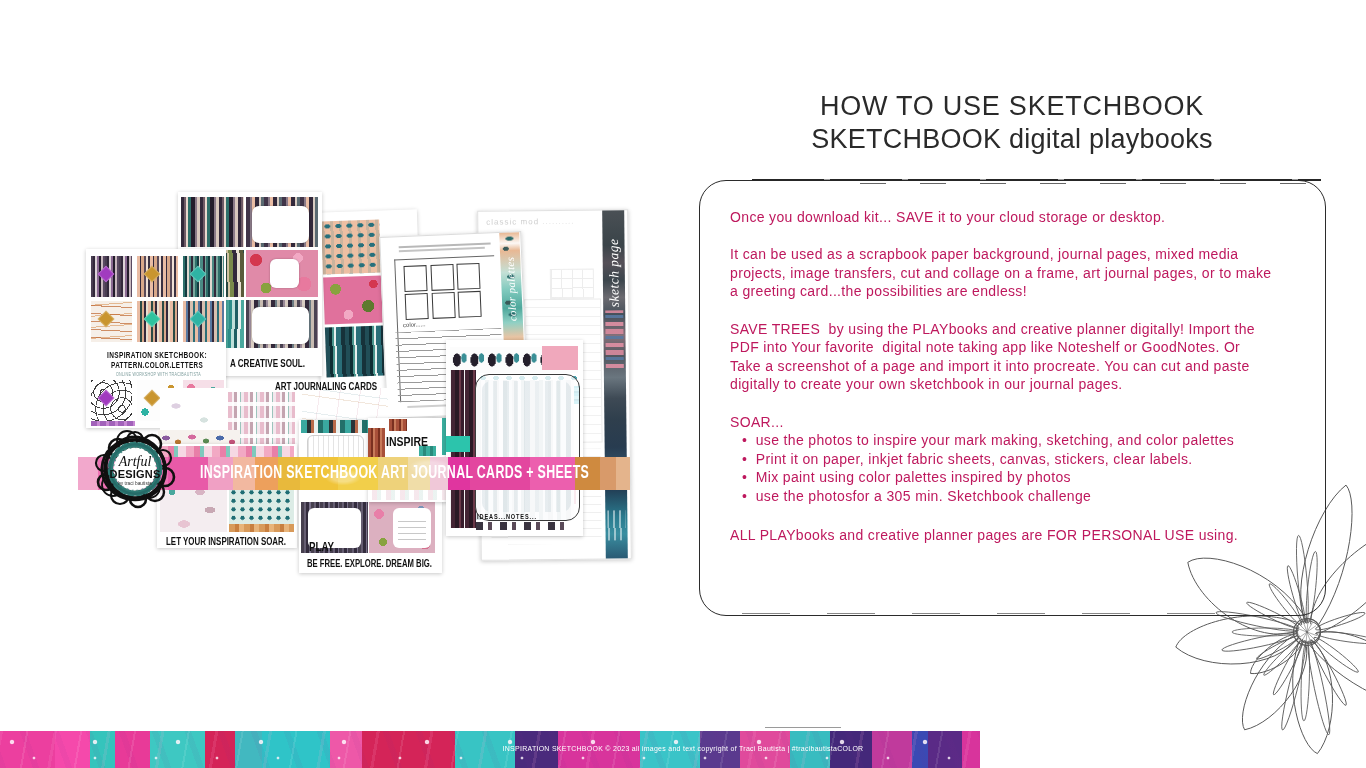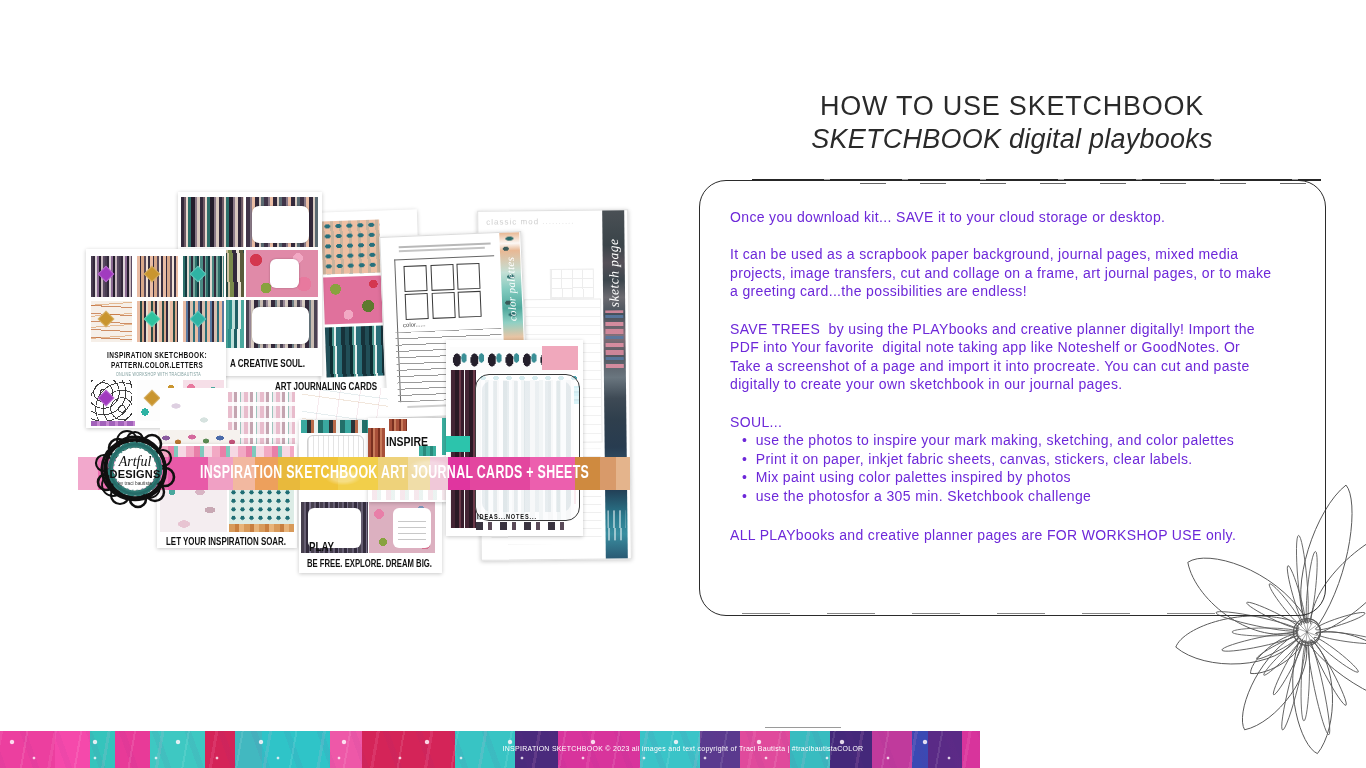--- a/index.html
+++ b/index.html
@@ -10,21 +10,21 @@
   .cap{position:absolute;font-weight:bold;color:#111;white-space:nowrap;}
   .sq{width:41px;height:41px;}
   .dia{position:absolute;width:12px;height:12px;transform:rotate(45deg);box-shadow:inset 0 0 0 1px rgba(255,255,255,0.25);}
 </style>
 </head>
 <body>
 <div id="page">
 
   <div class="abs" id="title" style="left:662px;top:90px;width:700px;text-align:center;font-size:27px;line-height:33px;color:#2a2a2a;">
     <div style="letter-spacing:0.75px;">HOW TO USE SKETCHBOOK</div>
-    <div style="letter-spacing:0.25px;font-style:italic;">SKETCHBOOK digital playbooks</div>
+    <div style="letter-spacing:0.25px;">SKETCHBOOK digital playbooks</div>
   </div>
 
   <svg class="abs" id="flower" width="266" height="348" viewBox="0 0 266 348" style="left:1100px;top:420px;">
       <g fill="none" stroke="#3c3c3c" stroke-width="1" opacity="0.85">
       <path d="M 198.6,210.3 C 156.5,227.6 95.4,182.3 87.8,142.3 C 107.7,128.7 173.4,148.6 204.9,196.5"></path>
       <path d="M 199.3,215.7 C 177.3,250.7 104.5,251.7 75.8,227.1 C 83.3,206.6 145.0,184.9 196.1,202.1"></path>
       <path d="M 205.0,220.3 C 215.7,252.8 176.2,303.2 144.6,309.8 C 135.5,293.9 155.4,240.2 193.9,215.3"></path>
       <path d="M 210.5,219.8 C 238.8,240.6 238.4,307.9 217.4,333.6 C 200.5,326.1 183.4,268.4 198.6,222.5"></path>
       <path d="M 215.4,213.5 C 256.7,202.2 324.7,249.0 337.3,286.3 C 318.7,297.0 249.1,273.0 210.3,225.9"></path>
       <path d="M 206.3,203.5 C 188.6,167.2 216.0,88.1 246.0,65.1 C 258.9,79.8 251.8,153.7 218.4,204.9"></path>
@@ -99,36 +99,36 @@
   </svg>
 
   <div class="abs" id="box" style="left:699px;top:180px;width:625px;height:434px;border:1.7px solid #2b2b2b;border-radius:27px;"></div>
   <div class="abs" style="left:752px;top:179.3px;width:569px;height:1.5px;background:repeating-linear-gradient(90deg,#262626 0 72px,rgba(38,38,38,.45) 72px 78px);"></div>
   <div class="abs" style="left:860px;top:182.6px;width:450px;height:1px;background:repeating-linear-gradient(90deg,rgba(38,38,38,.7) 0 26px,transparent 26px 60px);"></div>
   <div class="abs" style="left:790px;top:611.8px;width:30px;height:3px;background:#fff;"></div>
   <div class="abs" style="left:985px;top:611.8px;width:24px;height:3px;background:#fff;"></div>
   <div class="abs" style="left:1150px;top:611.8px;width:26px;height:3px;background:#fff;"></div>
   <div class="abs" style="left:742px;top:612.9px;width:500px;height:1px;background:repeating-linear-gradient(90deg,rgba(38,38,38,.55) 0 48px,transparent 48px 85px);"></div>
 
-  <div class="abs" id="boxtext" style="left:730px;top:208px;width:560px;font-size:14px;line-height:18.6px;color:#6d28d9;letter-spacing:0.35px;">
+  <div class="abs" id="boxtext" style="left:730px;top:208px;width:560px;font-size:14px;line-height:18.6px;color:#be185d;letter-spacing:0.35px;">
     <div>Once you download kit... SAVE it to your cloud storage or desktop.</div>
     <div style="height:18.6px"></div>
     <div>It can be used as a scrapbook paper background, journal pages, mixed media<br>projects, image transfers, cut and collage on a frame, art journal pages, or to make<br>a greeting card...the possibilities are endless!</div>
     <div style="height:18.6px"></div>
     <div>SAVE TREES&nbsp; by using the PLAYbooks and creative planner digitally! Import the<br>PDF into Your favorite&nbsp; digital note taking app like Noteshelf or GoodNotes. Or<br>Take a screenshot of a page and import it into procreate. You can cut and paste<br>digitally to create your own sketchbook in our journal pages.</div>
     <div style="height:18.6px"></div>
-    <div>SOUL...</div>
+    <div>SOAR...</div>
     <div style="margin-left:12px;">
       <div>•&nbsp; use the photos to inspire your mark making, sketching, and color palettes</div>
       <div>•&nbsp; Print it on paper, inkjet fabric sheets, canvas, stickers, clear labels.</div>
       <div>•&nbsp; Mix paint using color palettes inspired by photos</div>
       <div>•&nbsp; use the photosfor a 305 min. Sketchbook challenge</div>
     </div>
     <div style="height:20.6px"></div>
-    <div>ALL PLAYbooks and creative planner pages are FOR WORKSHOP USE only.</div>
+    <div>ALL PLAYbooks and creative planner pages are FOR PERSONAL USE using.</div>
   </div>
 
   <div class="abs" id="grayline" style="left:765px;top:727px;width:76px;height:1px;background:#9a9a9a;"></div>
   <div class="abs" id="strip" style="left:0;top:731px;width:980px;height:37px;background:
     radial-gradient(circle 3.5px at 12px 11px,rgba(255,246,252,.85) 50%,transparent 75%),
     radial-gradient(circle 2.2px at 34px 27px,rgba(255,246,252,.8) 50%,transparent 78%),
     repeating-linear-gradient(100deg,rgba(255,170,215,.13) 0 3px,transparent 3px 26px,rgba(255,255,255,.1) 26px 28px,transparent 28px 53px),
     repeating-linear-gradient(70deg,rgba(120,40,140,.06) 0 6px,transparent 6px 31px),
     linear-gradient(90deg,#ec3f9f 0 55px,#f549ab 55px 90px,#35c4bc 90px 115px,#e83a98 115px 150px,#3ec8c2 150px 205px,#d42458 205px 235px,#42b8c0 235px 262px,#2fc4c8 262px 330px,#ee58a8 330px 362px,#d42458 362px 455px,#38c4c4 455px 515px,#4a2a7c 515px 558px,#d8349c 558px 640px,#3ac4c8 640px 700px,#5a3a8e 700px 740px,#e04a9c 740px 790px,#38bcc0 790px 830px,#44287a 830px 872px,#c03a9c 872px 912px,#3a4ab4 912px 928px,#5a2a86 928px 962px,#d8349c 962px 980px);
     background-size:83px 37px,61px 29px,100% 100%,100% 100%,100% 100%;"></div>

